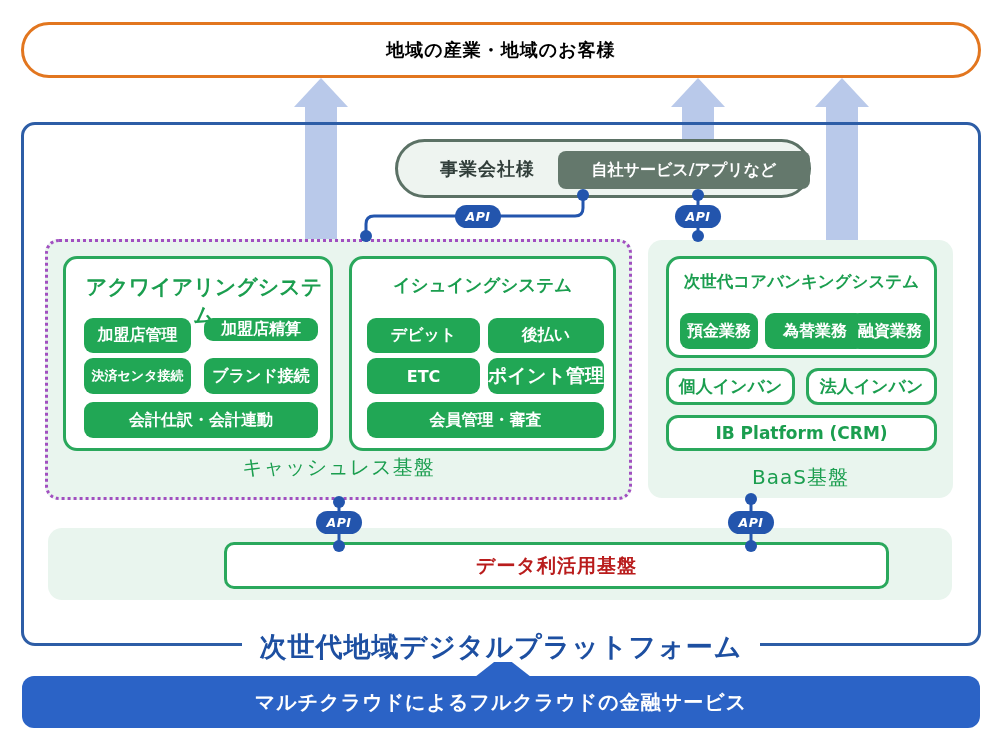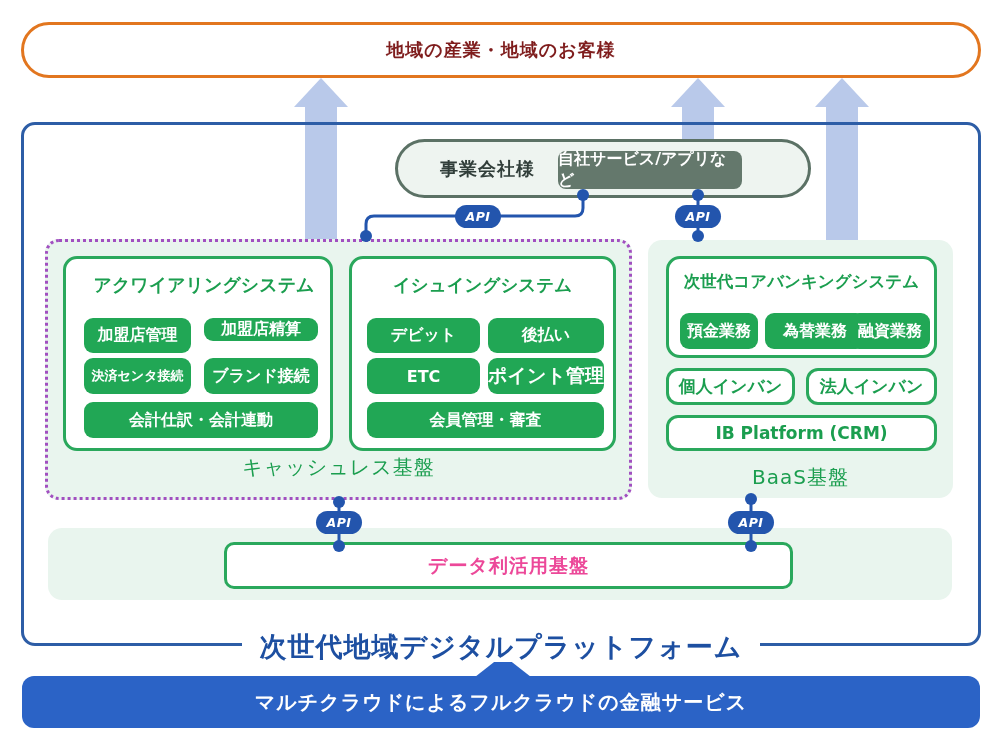--- a/index.html
+++ b/index.html
@@ -8,37 +8,37 @@
     font-family:"DejaVu Sans","Liberation Sans",sans-serif;
   }
   .abs{position:absolute;}
   svg.layer{position:absolute;left:0;top:0;pointer-events:none;}
 
   
   .customers-pill{
     left:21px;top:22px;width:960px;height:56px;border:3px solid #e2761f;border-radius:31px;
     display:flex;align-items:center;justify-content:center;z-index:2;box-sizing:border-box;
   }
-  .customers-pill span{color:#7f1d1d;font-weight:bold;font-size:18px;letter-spacing:1px;}
+  .customers-pill span{color:#000000;font-weight:bold;font-size:18px;letter-spacing:1px;}
 
   
   .main-box{
     left:21px;top:122px;width:960px;height:524px;border:3px solid #2d5da6;border-radius:14px;
     z-index:1;box-sizing:border-box;background:transparent;
   }
 
   
   .partner-pill{
     left:395px;top:139px;width:416px;height:59px;background:#eef4f0;border:3px solid #5b7165;
     border-radius:30px;z-index:3;box-sizing:border-box;
   }
   .partner-label{position:absolute;left:42px;top:0;height:53px;display:flex;align-items:center;
     color:#313e3a;font-weight:bold;font-size:18px;letter-spacing:1px;}
   .service-box{
-    position:absolute;left:160px;top:9px;width:184px;height:38px;background:#64786c;border-radius:8px;
+    position:absolute;left:160px;top:9px;width:252px;height:38px;background:#64786c;border-radius:8px;
     display:flex;align-items:center;justify-content:center;color:#ffffff;font-weight:bold;font-size:16px;
   }
 
   
   .api-badge{
     width:46px;height:23px;background:#2355ad;border-radius:12px;z-index:6;
     display:flex;align-items:center;justify-content:center;color:#fff;font-weight:bold;
     font-size:12.5px;letter-spacing:.5px;font-style:italic;
   }
 
@@ -66,23 +66,23 @@
     display:flex;align-items:center;justify-content:center;color:#1b9e4f;font-weight:bold;font-size:17px;
   }
   .region-label{
     position:absolute;left:0;right:0;text-align:center;color:#1b9e4f;font-weight:normal;font-size:20px;
     letter-spacing:1px;
   }
 
   
   .data-region{left:48px;top:528px;width:904px;height:72px;background:#e9f5ee;border-radius:14px;z-index:3;}
   .data-box{
-    left:224px;top:542px;width:569px;height:47px;background:#fff;border:3px solid #2aa85c;border-radius:10px;
+    left:224px;top:542px;width:665px;height:47px;background:#fff;border:3px solid #2aa85c;border-radius:10px;
     display:flex;align-items:center;justify-content:center;z-index:4;box-sizing:border-box;
-    color:#ec4899;font-weight:bold;font-size:19px;letter-spacing:1px;
+    color:#b91c1c;font-weight:bold;font-size:19px;letter-spacing:1px;
   }
 
   
   .platform-title{
     left:0;right:0;top:629px;text-align:center;z-index:4;
   }
   .platform-title span{
     background:#ffffff;padding:0 18px;color:#1d4fa1;font-weight:bold;font-size:27px;letter-spacing:1px;
   }
 
@@ -115,21 +115,21 @@
   <div class="abs main-box"></div>
 
   <div class="abs partner-pill">
     <div class="partner-label">事業会社様</div>
     <div class="service-box">自社サービス/アプリなど</div>
   </div>
 
   <div class="abs cashless-region">
 
     <div class="white-box" style="left:15px;top:14px;width:270px;height:195px;">
-      <div class="box-title" style="top:14px;font-size:18px;padding-left:12px;">アクワイアリングシステム</div>
+      <div class="box-title" style="top:14px;font-size:21px;padding-left:12px;">アクワイアリングシステム</div>
       <div class="chip" style="left:18px;top:59px;width:107px;height:35px;">加盟店管理</div>
       <div class="chip" style="left:138px;top:59px;width:114px;height:23px;">加盟店精算</div>
       <div class="chip small" style="left:18px;top:99px;width:107px;height:36px;">決済センタ接続</div>
       <div class="chip" style="left:138px;top:99px;width:114px;height:36px;">ブランド接続</div>
       <div class="chip" style="left:18px;top:143px;width:234px;height:36px;">会計仕訳・会計連動</div>
     </div>
 
     <div class="white-box" style="left:301px;top:14px;width:267px;height:195px;">
       <div class="box-title" style="top:14px;font-size:17.5px;">イシュイングシステム</div>
       <div class="chip" style="left:15px;top:59px;width:113px;height:35px;">デビット</div>

